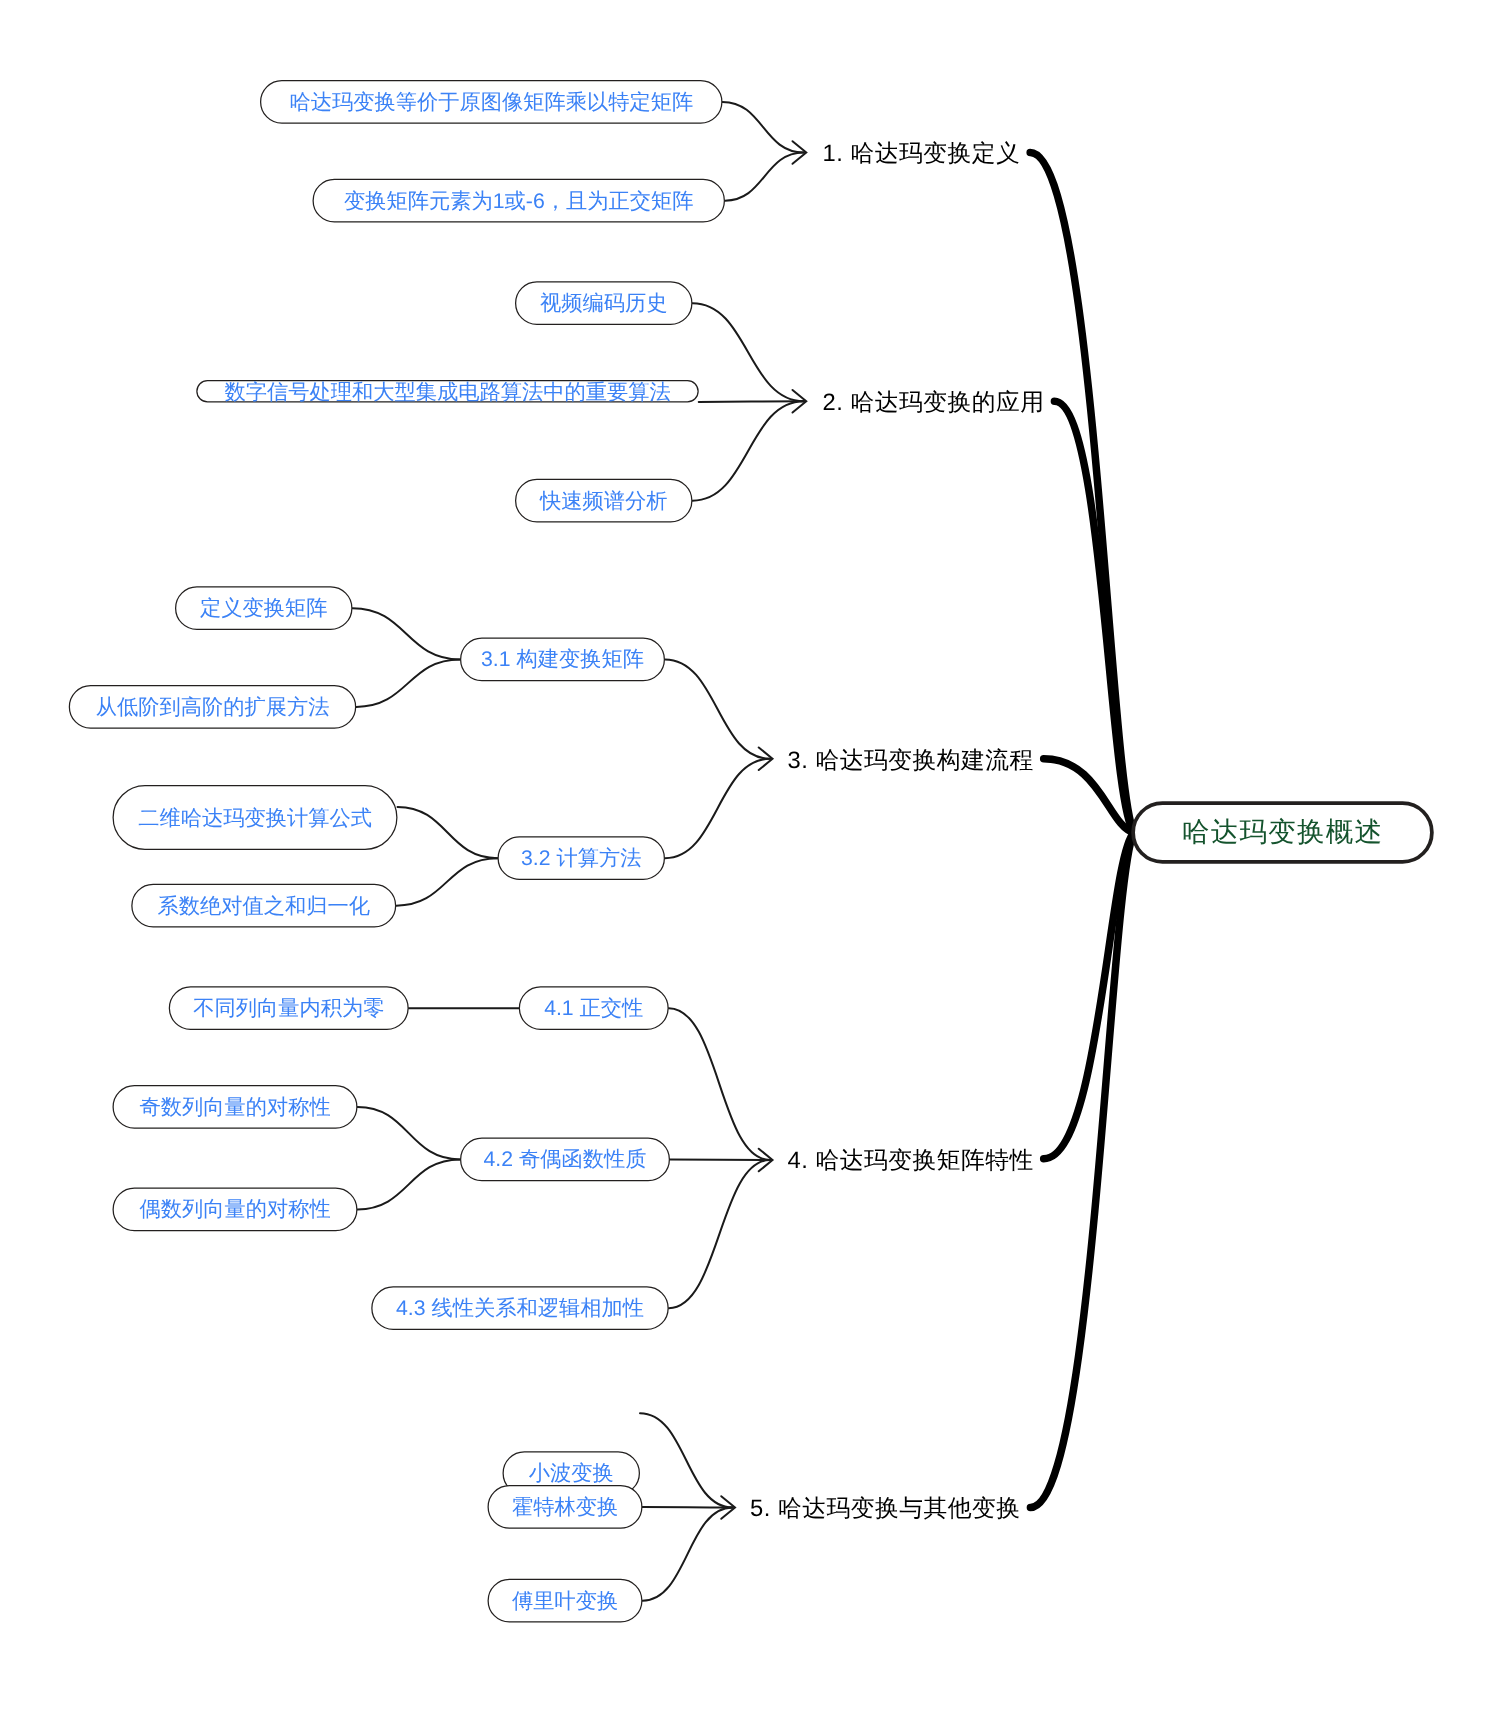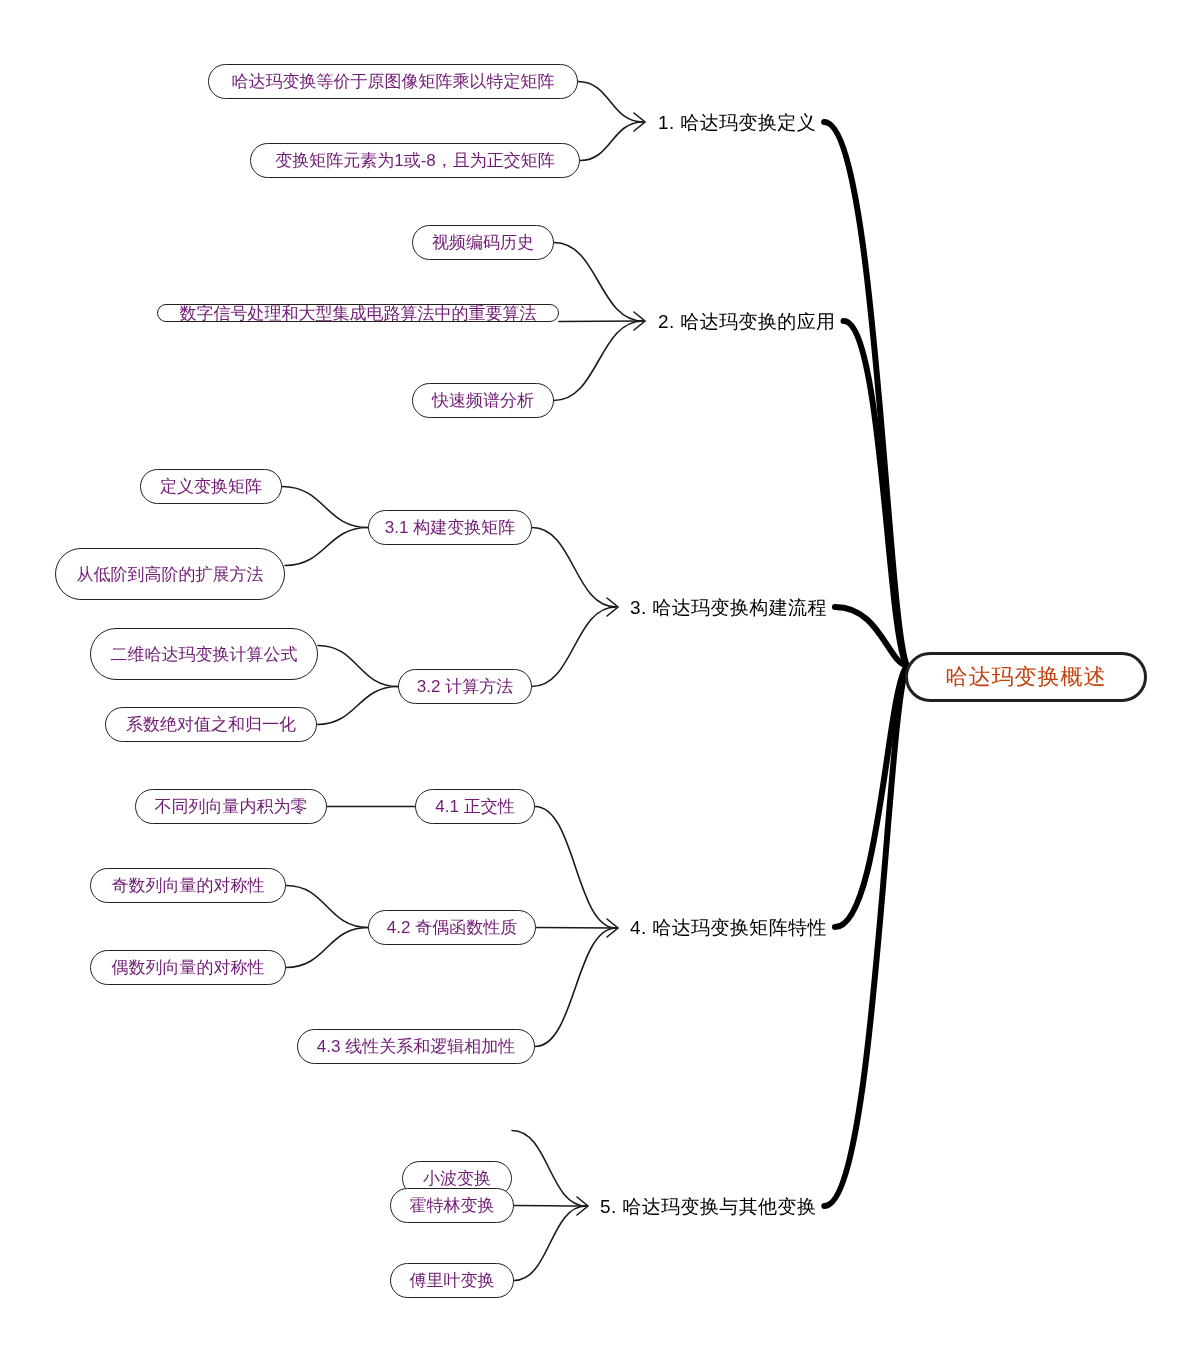--- a/index.html
+++ b/index.html
@@ -27,39 +27,38 @@
   }
   .node {
     position: absolute;
     box-sizing: border-box;
     display: flex;
     align-items: center;
     justify-content: center;
     border: 1.6px solid #23201f;
     border-radius: 999px;
     background: #ffffff;
-    color: #701a75;
+    color: #3b82f6;
     white-space: nowrap;
     z-index: 3;
   }
   .node.leaf {
     font-size: 17px;
     padding: 0 16px;
   }
   .node.sub {
     font-size: 17px;
     padding: 0 16px;
   }
   .node.root {
     border-width: 3.2px;
     font-size: 22px;
-    color: #c2410c;
+    color: #14532d;
     padding: 0 22px;
     letter-spacing: 1px;
-    margin-top: 11px;
   }
   .branch-label {
     position: absolute;
     font-size: 19px;
     color: #000000;
     white-space: nowrap;
     letter-spacing: 0.4px;
     z-index: 3;
     background: transparent;
   }
@@ -105,40 +104,40 @@
   <div class="node root" id="root-node" style="left: 905px; top: 641px; width: 242px; height: 50px;">
     <span>哈达玛变换概述</span>
   </div>
 
   <div id="nodes-layer">
       <div class="branch-label" style="left: 658px; top: 110px;">1. 哈达玛变换定义</div>
       <div class="node leaf" style="left: 208px; top: 64px; width: 370px; height: 35px;">
         <span>哈达玛变换等价于原图像矩阵乘以特定矩阵</span>
       </div>
       <div class="node leaf" style="left: 250px; top: 143px; width: 330px; height: 35px;">
-        <span>变换矩阵元素为1或-8，且为正交矩阵</span>
+        <span>变换矩阵元素为1或-6，且为正交矩阵</span>
       </div>
       <div class="branch-label" style="left: 658px; top: 309px;">2. 哈达玛变换的应用</div>
       <div class="node leaf" style="left: 412px; top: 225px; width: 142px; height: 35px;">
         <span>视频编码历史</span>
       </div>
       <div class="node leaf" style="left: 157px; top: 304px; width: 402px; height: 18px;">
         <span>数字信号处理和大型集成电路算法中的重要算法</span>
       </div>
       <div class="node leaf" style="left: 412px; top: 383px; width: 142px; height: 35px;">
         <span>快速频谱分析</span>
       </div>
       <div class="branch-label" style="left: 630px; top: 595px; text-align: right;">3. 哈达玛变换构建流程</div>
       <div class="node sub" style="left: 368px; top: 510px; width: 164px; height: 35px;">
         <span>3.1 构建变换矩阵</span>
       </div>
       <div class="node leaf" style="left: 140px; top: 469px; width: 142px; height: 35px; font-family: Liberation Mono, monospace;">
         <span>定义变换矩阵</span>
       </div>
-      <div class="node leaf" style="left: 55px; top: 548px; width: 230px; height: 52px;">
+      <div class="node leaf" style="left: 55px; top: 548px; width: 230px; height: 35px;">
         <span>从低阶到高阶的扩展方法</span>
       </div>
       <div class="node sub" style="left: 398px; top: 669px; width: 134px; height: 35px;">
         <span>3.2 计算方法</span>
       </div>
       <div class="node leaf" style="left: 90px; top: 628px; width: 228px; height: 52px;">
         <span>二维哈达玛变换计算公式</span>
       </div>
       <div class="node leaf" style="left: 105px; top: 707px; width: 212px; height: 35px;">
         <span>系数绝对值之和归一化</span>

